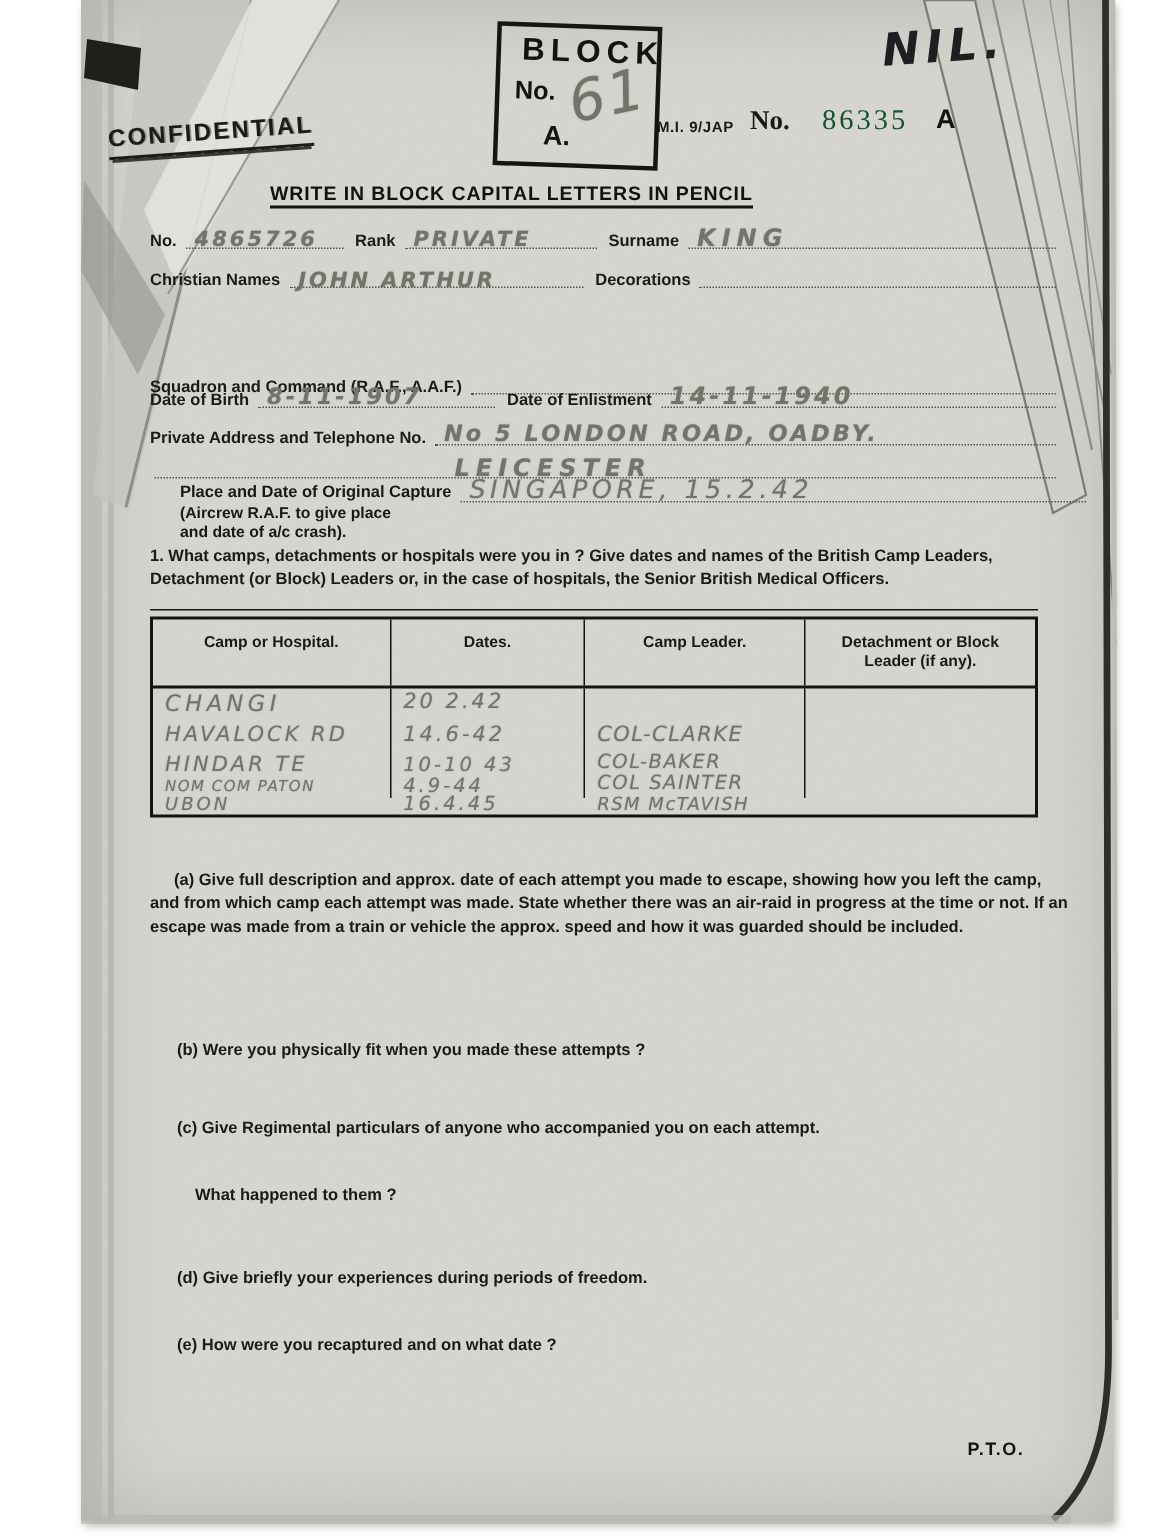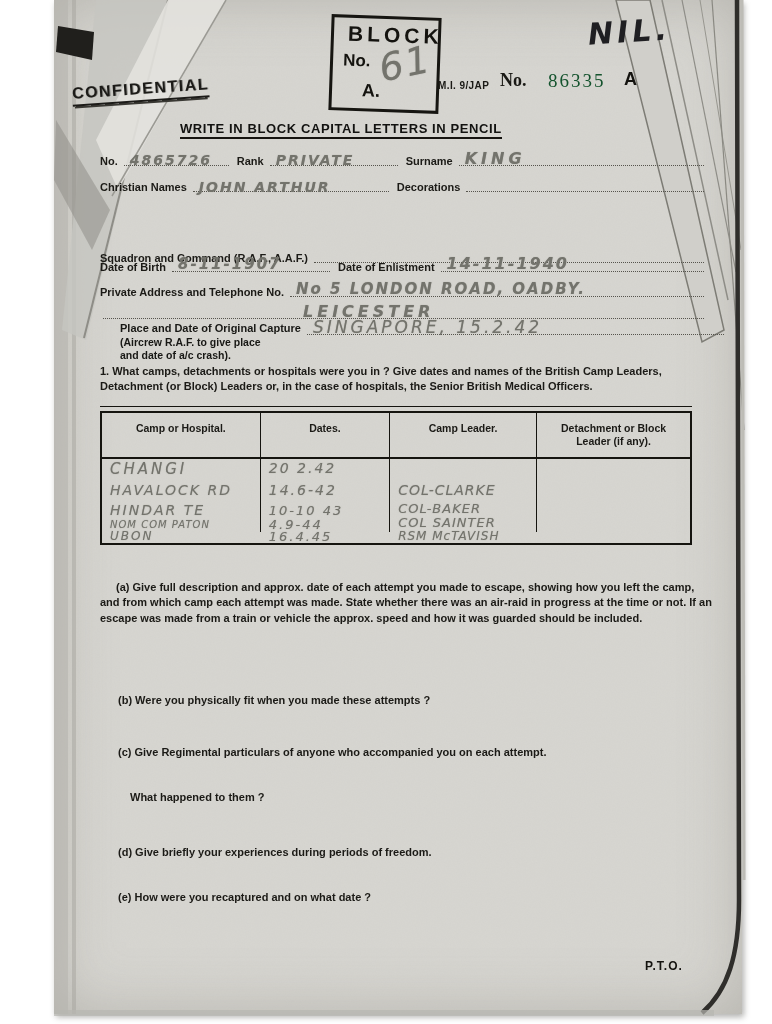--- a/index.html
+++ b/index.html
@@ -60,21 +60,21 @@
   .qindent { text-indent:16px; }
 
   
   .camp-table { position:absolute; left:100px; top:411px; width:592px; height:134px;
                 border:2.5px solid #15140f; }
   .camp-table::before { content:""; position:absolute; left:-2px; right:-2px; top:-7px;
                         border-top:1.5px solid #15140f; }
   .thead { display:flex; height:46px; border-bottom:2px solid #15140f; }
   .th { font-size:10.5px; font-weight:bold; color:#1b1a16; text-align:center;
         padding-top:9px; line-height:1.25; }
-  .tbody { position:relative; height:73px; display:flex;justify-content:flex-end; }
+  .tbody { position:relative; height:73px; display:flex; }
   .col-borders > div { border-right:1.5px solid #15140f; }
   .col-borders > div:last-child { border-right:none; }
   .c1 { width:27%; } .c2 { width:22%; } .c3 { width:25%; } .c4 { width:26%; }
   .tcell { position:relative; height:100%; }
   .tbody .hw { position:absolute; left:8px; }
 
   .pto { position:absolute; left:645px; top:959px; font-size:12px; font-weight:bold; color:#14130f; letter-spacing:1px; }
 </style>
 </head>
 <body>

